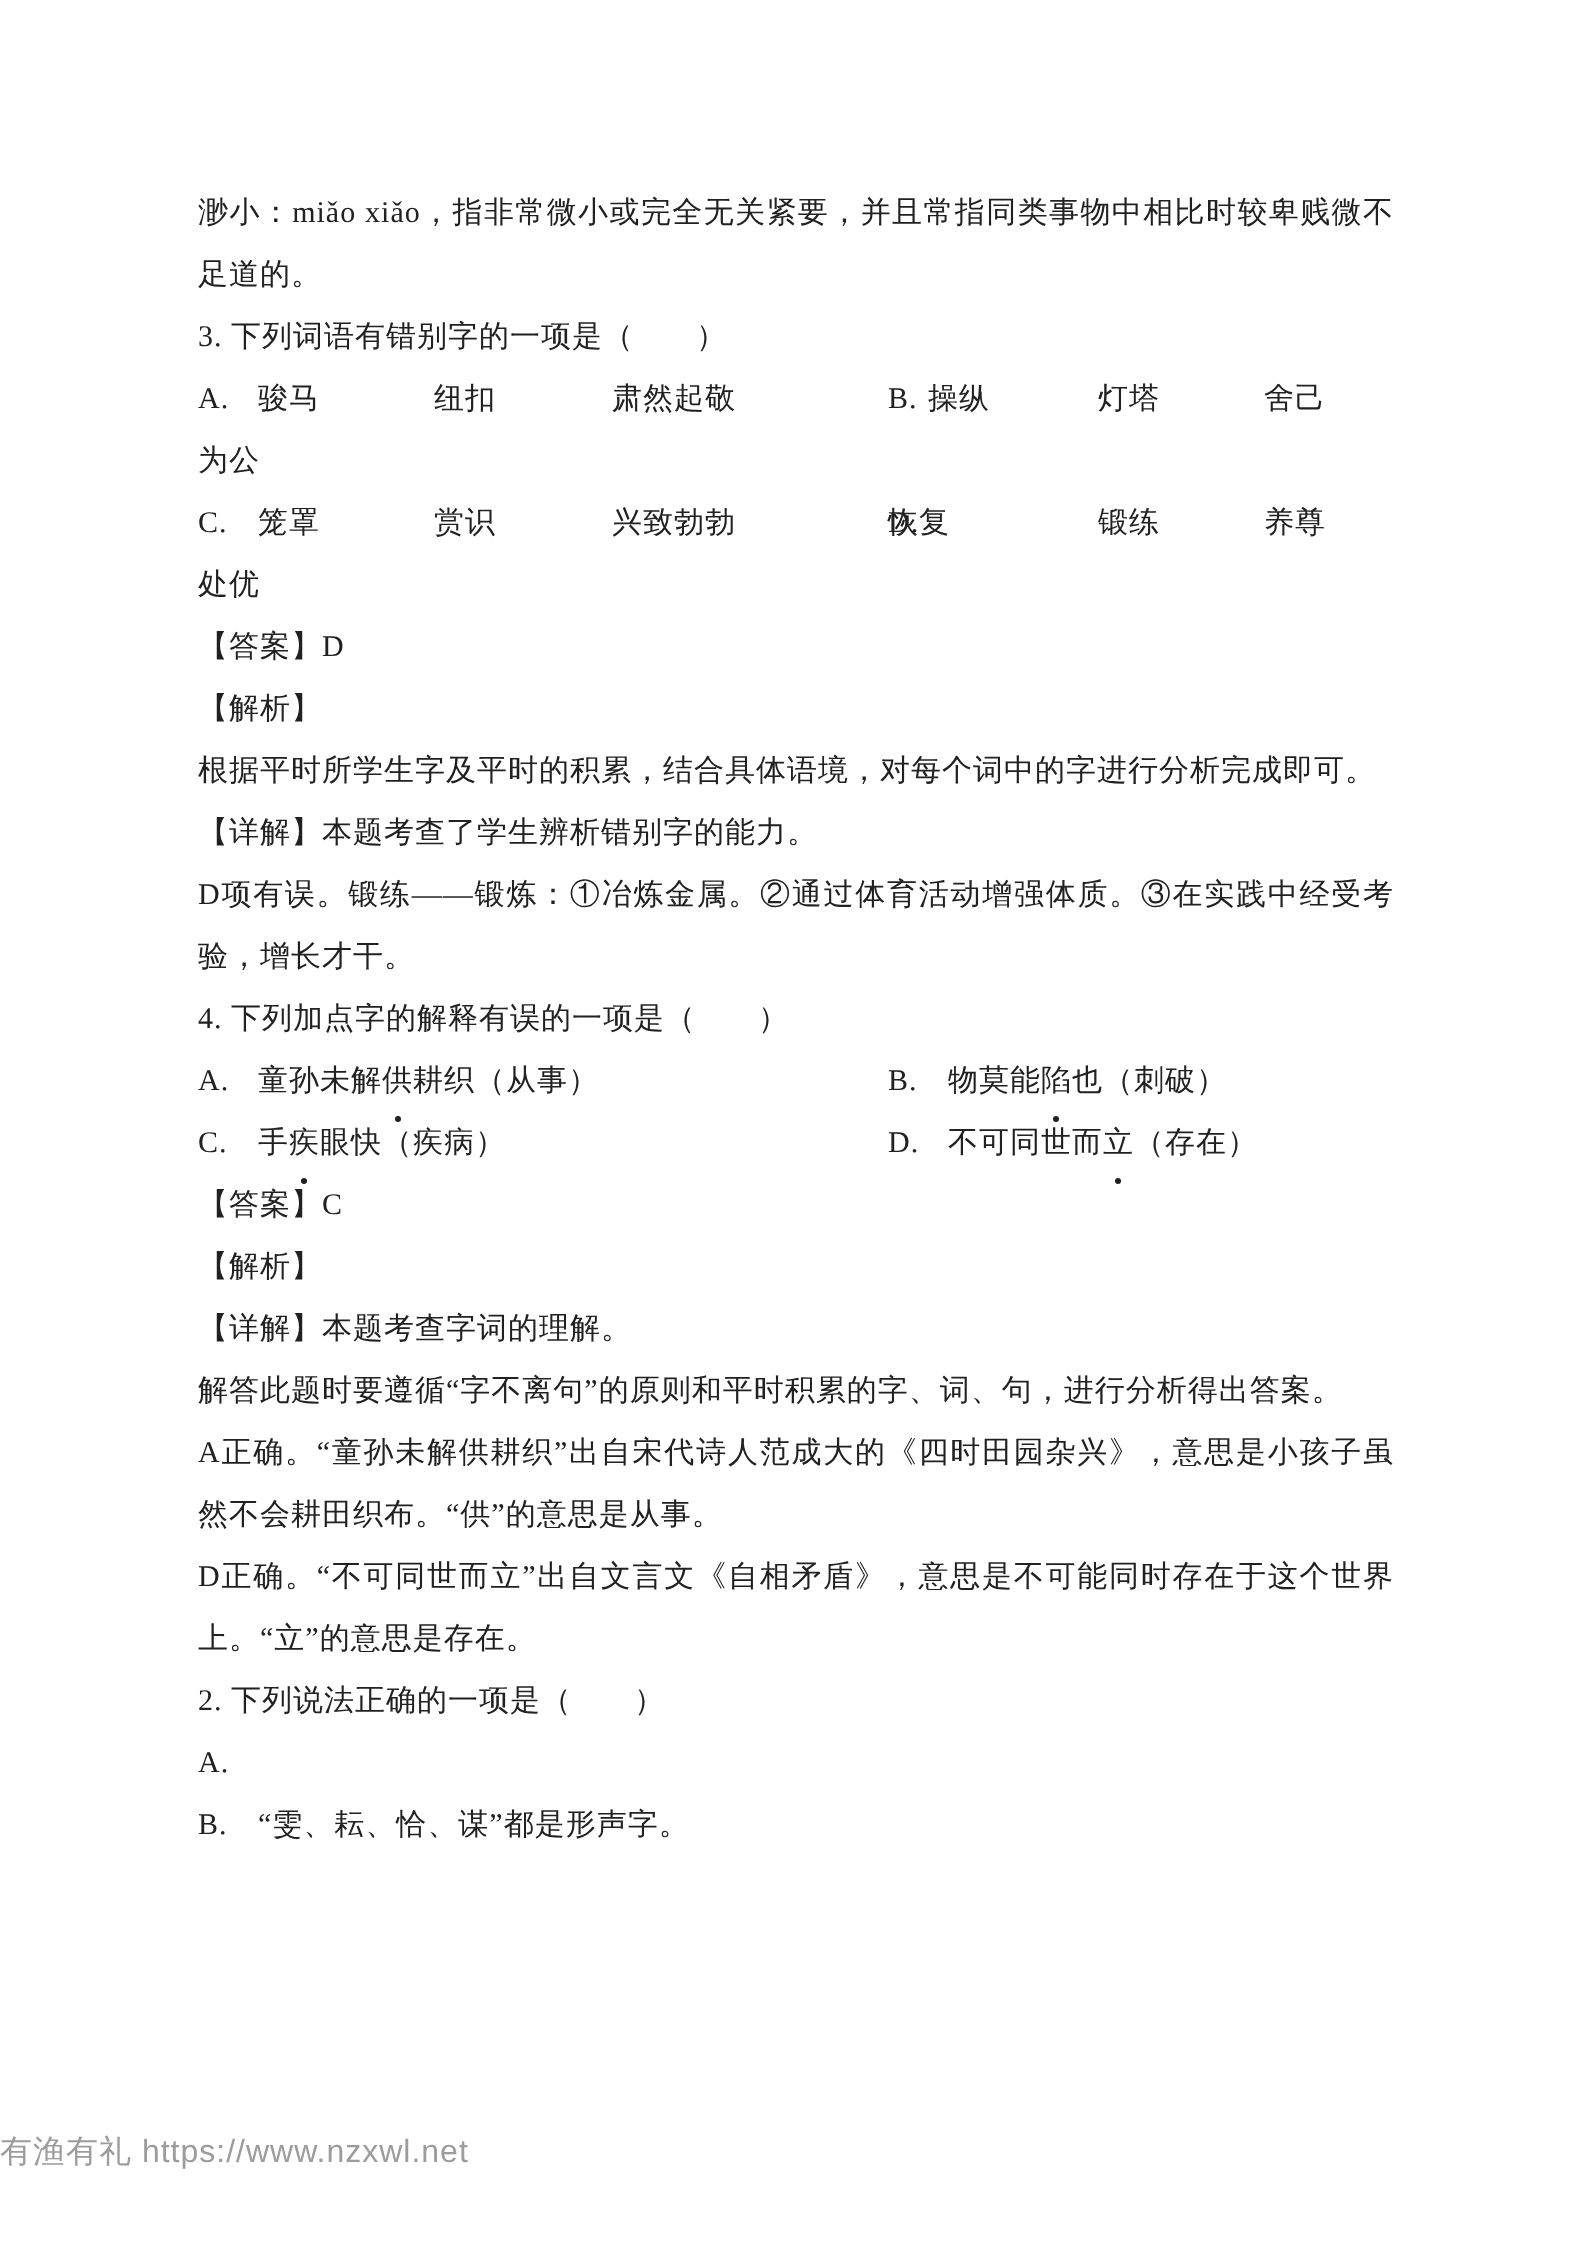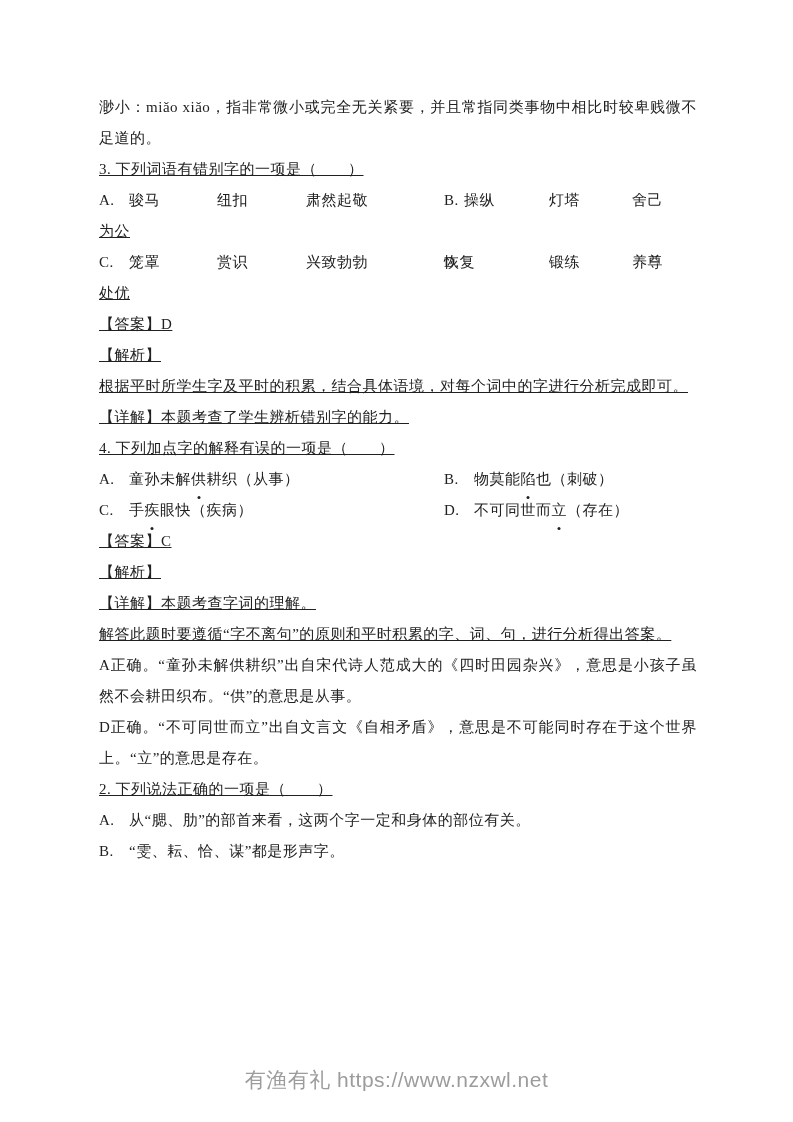--- a/index.html
+++ b/index.html
@@ -25,21 +25,21 @@
   }
   .content {
     position: absolute;
     left: 99px;
     top: 92px;
     width: 598px;
     font-size: 15px;
     line-height: 31px;
     letter-spacing: 0.5px;
   }
-  p.ln { margin: 0; white-space: nowrap; text-decoration: underline; }
+  p.ln { margin: 0; white-space: nowrap; }
   p.just {
     margin: 0;
     white-space: normal;
     text-align: justify;
     text-justify: inter-character;
   }
   .optrow {
     position: relative;
     height: 31px;
   }
@@ -61,23 +61,23 @@
     width: 3px;
     height: 3px;
     border-radius: 50%;
     background: currentColor;
   }
   .footer {
     position: absolute;
     left: 0;
     right: 0;
     top: 1066px;
-    text-align: center;
+    text-align: left;
     font-family: "Liberation Sans", "DejaVu Sans", sans-serif;
-    font-size: 21px;
+    font-size: 16px;
     letter-spacing: 0.5px;
     color: var(--footer);
   }
 </style>
 </head>
 <body>
 
 <div class="page">
   <div class="content">
 
@@ -106,20 +106,21 @@
       <span style="left:345px">恢复</span>
       <span style="left:450px">锻练</span>
       <span style="left:533px">养尊</span>
     </div>
     <p class="ln">处优</p>
 
     <p class="ln">【答案】D</p>
     <p class="ln">【解析】</p>
     <p class="ln">根据平时所学生字及平时的积累，结合具体语境，对每个词中的字进行分析完成即可。</p>
     <p class="ln">【详解】本题考查了学生辨析错别字的能力。</p>
+    <p class="just">D项有误。锻练——锻炼：①冶炼金属。②通过体育活动增强体质。③在实践中经受考验，增长才干。</p>
 
     <p class="ln">4. 下列加点字的解释有误的一项是（　　）</p>
 
     <div class="optrow">
       <span style="left:0">A.</span>
       <span style="left:30px"><span>童孙未解</span><span class="dotted">供</span><span>耕织（从事）</span></span>
       <span style="left:345px">B.</span>
       <span style="left:375px"><span>物莫能</span><span class="dotted">陷</span><span>也（刺破）</span></span>
     </div>
 
@@ -134,21 +135,20 @@
     <p class="ln">【解析】</p>
     <p class="ln">【详解】本题考查字词的理解。</p>
     <p class="ln">解答此题时要遵循“字不离句”的原则和平时积累的字、词、句，进行分析得出答案。</p>
     <p class="just">A正确。“童孙未解供耕织”出自宋代诗人范成大的《四时田园杂兴》，意思是小孩子虽然不会耕田织布。“供”的意思是从事。</p>
     <p class="just">D正确。“不可同世而立”出自文言文《自相矛盾》，意思是不可能同时存在于这个世界上。“立”的意思是存在。</p>
 
     <p class="ln">2. 下列说法正确的一项是（　　）</p>
 
     <div class="optrow">
       <span style="left:0">A.</span>
-      <span style="left:30px">从“腮、肋”的部首来看，这两个字一定和身体的部位有关。</span>
     </div>
     <div class="optrow">
       <span style="left:0">B.</span>
       <span style="left:30px">“雯、耘、恰、谋”都是形声字。</span>
     </div>
 
   </div>
 
   <div class="footer">有渔有礼 https://www.nzxwl.net</div>
 </div>

